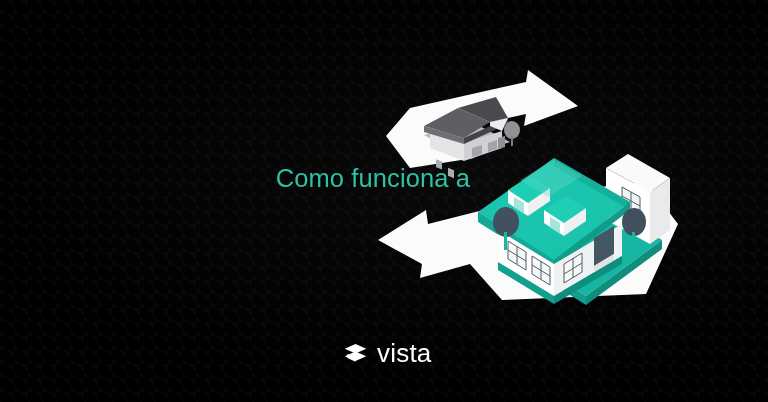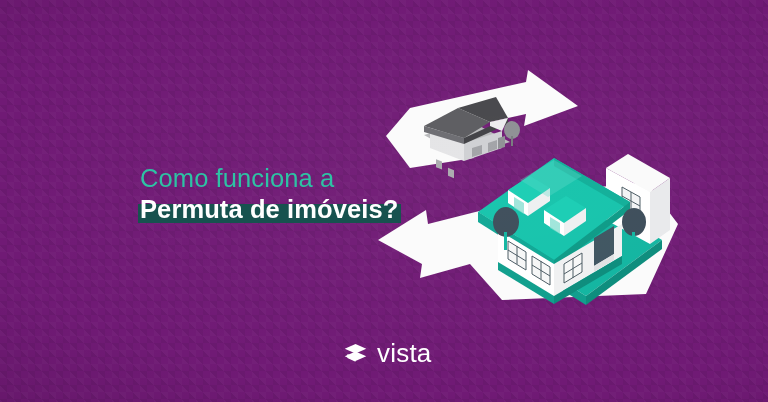--- a/index.html
+++ b/index.html
@@ -1,20 +1,21 @@
 <!DOCTYPE html>
 <html><head>
 <meta charset="utf-8">
 <style>
   html,body{margin:0;padding:0;background:#0f2438;}
   body{width:768px;height:402px;overflow:hidden;font-family:"Liberation Sans",sans-serif;}
 
   #stage{
     position:relative;width:768px;height:402px;overflow:hidden;
-    background:#701a75;
+    background:#000000;
+    text-align:right;
   }
   
   #texture{
     position:absolute;inset:0;
     background-image:
       linear-gradient(45deg, rgba(255,255,255,.022) 25%, transparent 25%, transparent 75%, rgba(255,255,255,.022) 75%),
       linear-gradient(45deg, rgba(0,0,0,.05) 25%, transparent 25%, transparent 75%, rgba(0,0,0,.05) 75%);
     background-size:14px 14px,14px 14px;
     background-position:0 0,7px 7px;
     pointer-events:none;
@@ -169,24 +170,20 @@
           <rect x="254" y="168" width="3" height="18" fill="#11b5a0"></rect>
         </g>
       </g>
     </svg>
   </div>
 
   <div id="vignette"></div>
 
   <div id="headline">
     <div class="line1">Como funciona a</div>
-    <div class="line2-wrap">
-      <span class="hl-band"></span>
-      <span class="line2">Permuta de imóveis?</span>
-    </div>
   </div>
 
   <div id="logo">
     <svg id="logo-mark" viewBox="0 0 26 26">
       <path d="M13 3.2 L24.2 8.1 L13 13.0 L1.8 8.1 Z" fill="#ffffff"></path>
       <path d="M13 11.0 L24.2 15.9 L13 20.8 L1.8 15.9 Z" fill="#ffffff"></path>
       <path d="M4.6 13.6 L13 17.3 L13 21.5 L4.6 17.8 Z" fill="#ffffff"></path>
     </svg>
     <span id="logo-word">vista</span>
   </div>

